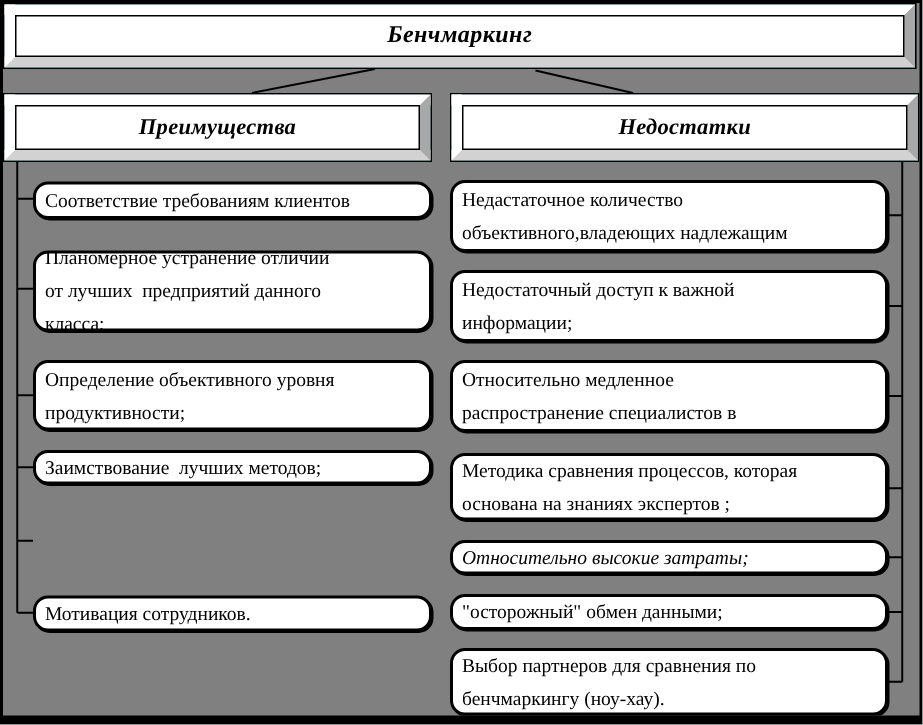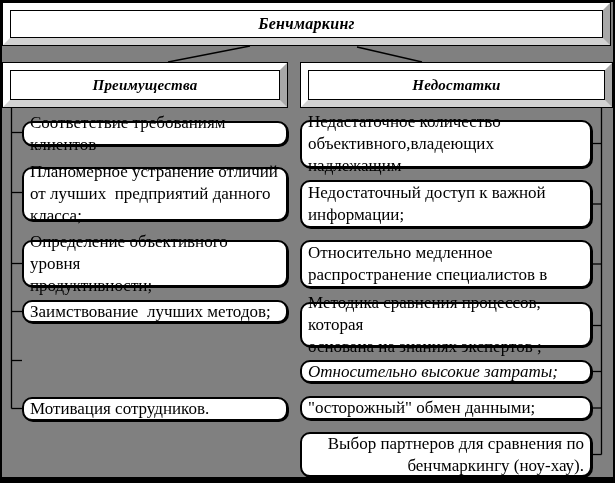--- a/index.html
+++ b/index.html
@@ -49,21 +49,21 @@
   
   .item{
     position:absolute;
     box-sizing:border-box;
     background:#ffffff;
     border:2px solid #000;
     border-radius:10px;
     box-shadow:1px 1px 0 #000;
     padding:0 6px;
     display:flex;flex-direction:column;justify-content:center;
-    font-size:17px;line-height:22px;color:#000;
+    font-size:13px;line-height:22px;color:#000;
     white-space:pre-wrap;
     z-index:1;
   }
 </style>
 </head>
 <body>
 
 <div class="canvas">
 
   <svg class="connectors" width="611" height="475" viewBox="0 0 611 475">
@@ -127,16 +127,16 @@
   <div class="item" style="left:298px;top:118px;width:292px;height:48px;">Недастаточное количество
 объективного,владеющих надлежащим</div>
   <div class="item" style="left:298px;top:178px;width:292px;height:48px;">Недостаточный доступ к важной
 информации;</div>
   <div class="item" style="left:298px;top:238px;width:292px;height:48px;">Относительно медленное
 распространение специалистов в</div>
   <div class="item" style="left:298px;top:300px;width:292px;height:45px;">Методика сравнения процессов, которая
 основана на знаниях экспертов ;</div>
   <div class="item" style="left:298px;top:358px;width:292px;height:23px;font-style:italic;">Относительно высокие затраты;</div>
   <div class="item" style="left:298px;top:394px;width:292px;height:24px;">"осторожный" обмен данными;</div>
-  <div class="item" style="left:298px;top:430px;width:292px;height:45px;text-align:right;">Выбор партнеров для сравнения по
+  <div class="item" style="left:298px;top:430px;width:292px;height:45px;">Выбор партнеров для сравнения по
 бенчмаркингу (ноу-хау).</div>
 
 </div>
 
 </body></html>

